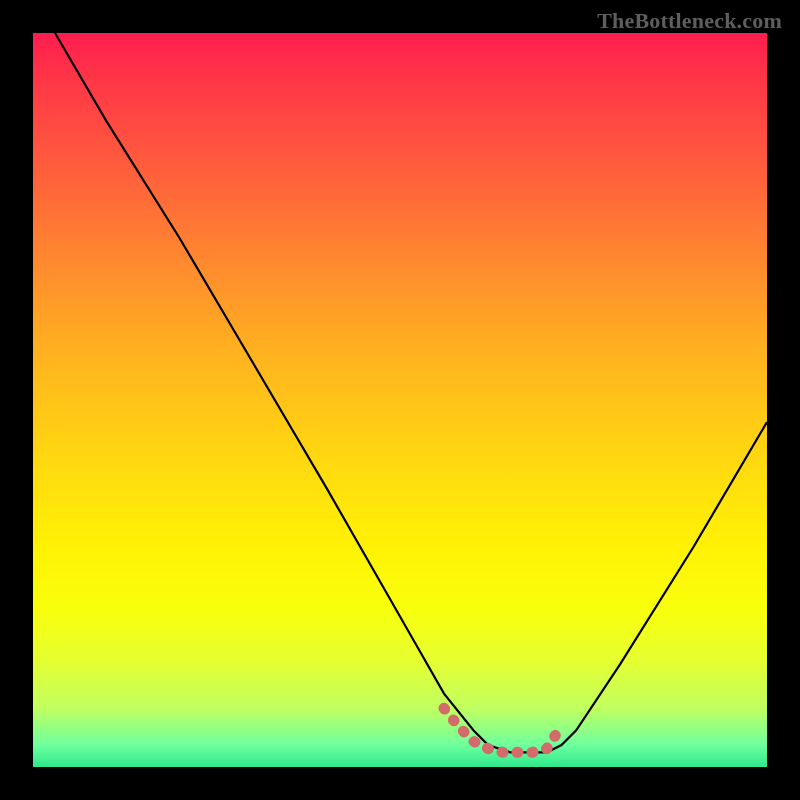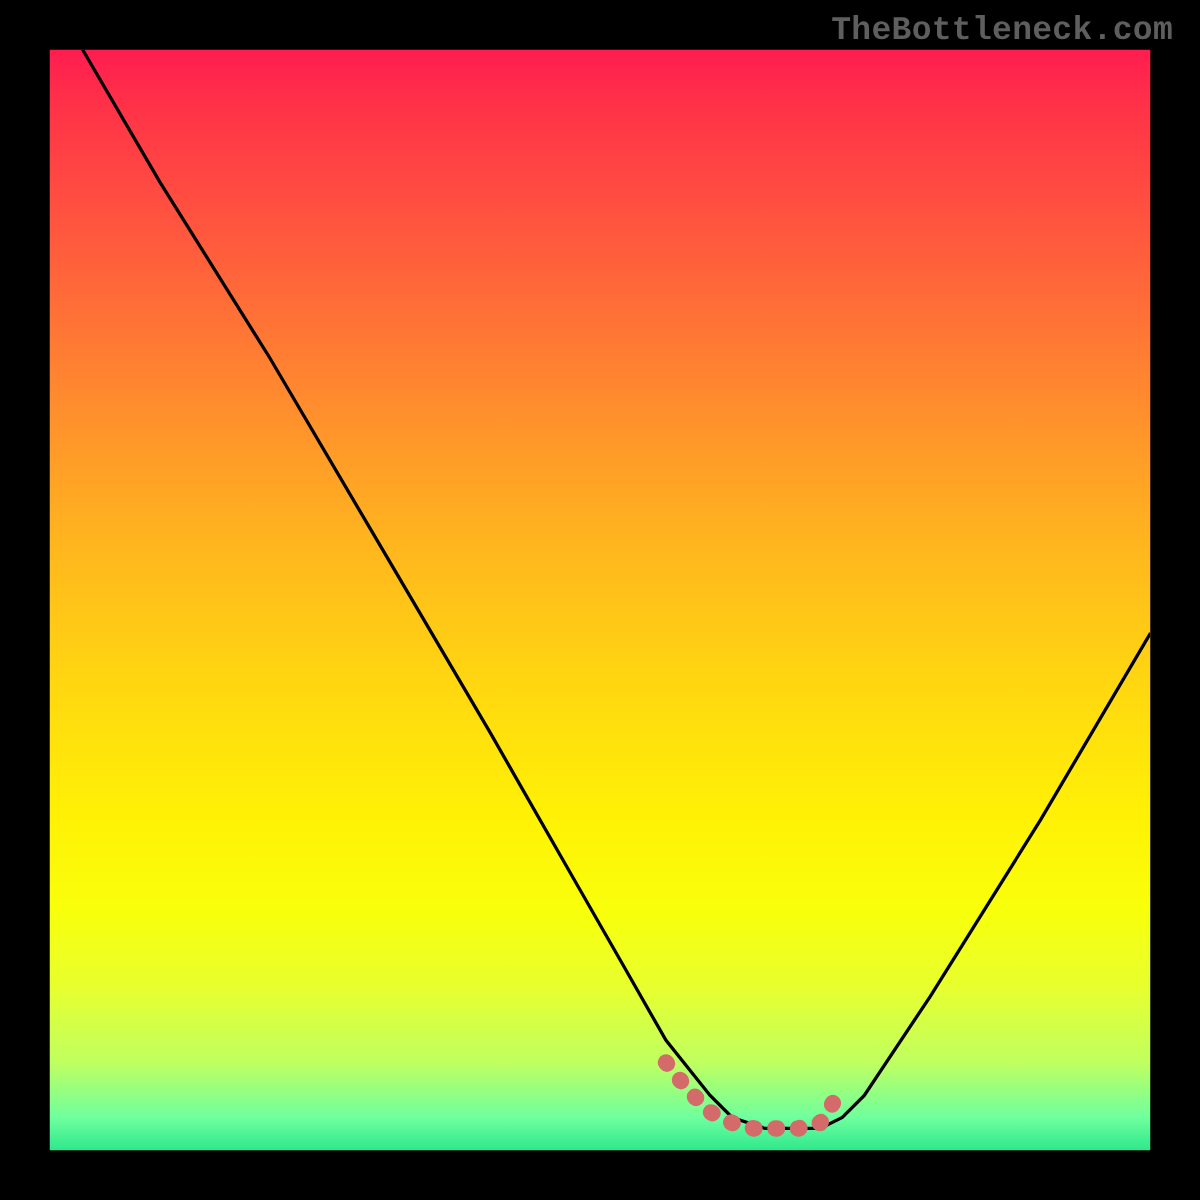--- a/index.html
+++ b/index.html
@@ -41,21 +41,21 @@
       #E8FF2E 85%,
       #C0FF60 92%,
       #6FFF9E 97%,
       #2EE88C 100%
     );
   }
   .watermark {
     position: absolute;
     top: 8px;
     right: 18px;
-    font-family: Liberation Mono, monospace;
+    font-family: Liberation Serif, serif;
     font-size: 22px;
     font-weight: bold;
     color: #5e5e5e;
     letter-spacing: 0.2px;
   }
   svg.curve {
     position: absolute;
     inset: 0;
   }
 </style>

